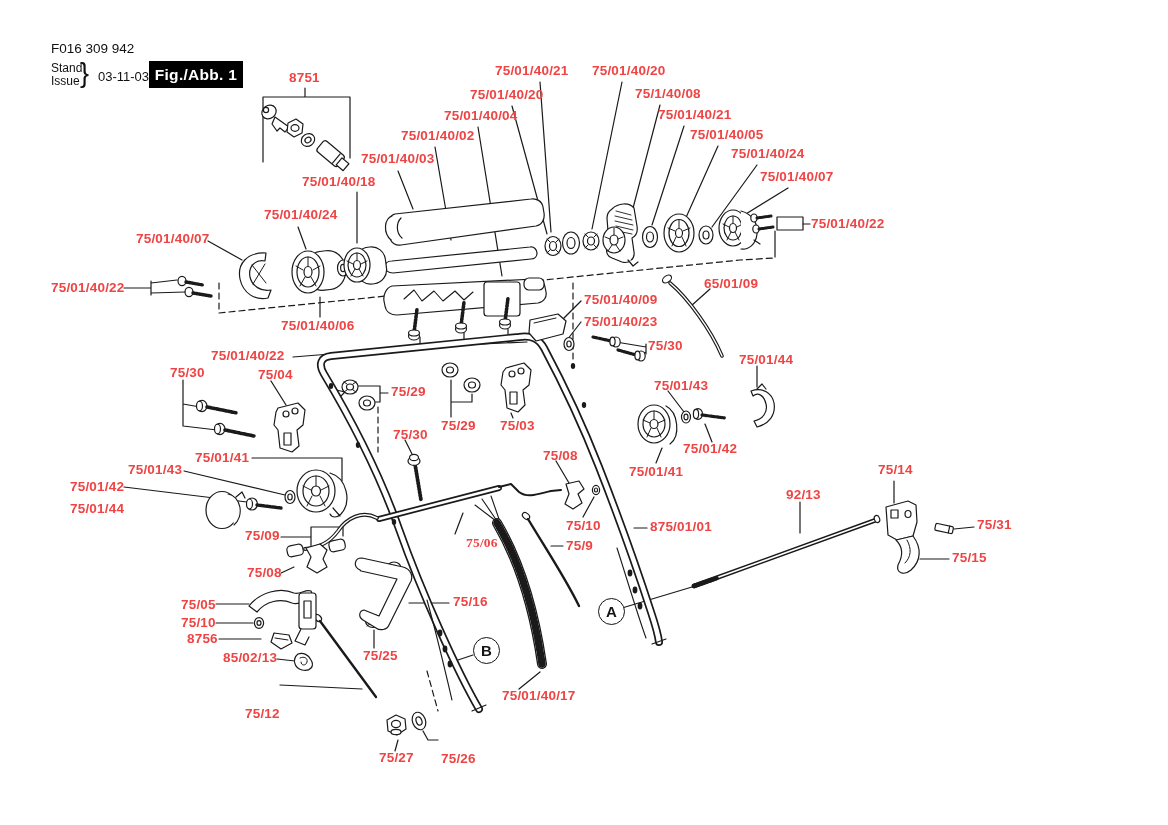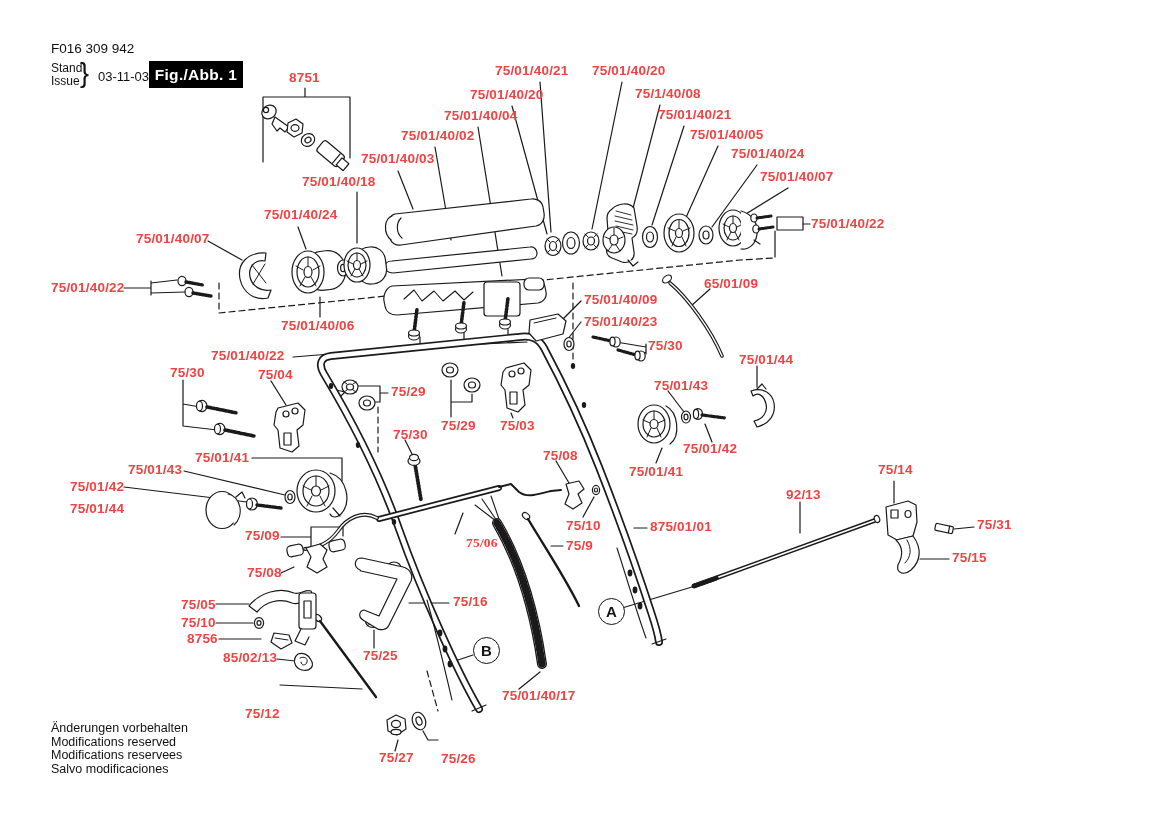--- a/index.html
+++ b/index.html
@@ -464,19 +464,13 @@
       <div class="callout" style="left: 363px; top: 649px;">75/25</div>
       <div class="callout" style="left: 223px; top: 651px;">85/02/13</div>
       <div class="callout" style="left: 245px; top: 677px; margin-top: 30px;">75/12</div>
       <div class="callout" style="left: 502px; top: 689px;">75/01/40/17</div>
       <div class="callout" style="left: 441px; top: 752px;">75/26</div>
       <div class="callout" style="left: 379px; top: 751px;">75/27</div>
       <div class="marker" style="left: 598px; top: 598px;">A</div>
       <div class="marker" style="left: 473px; top: 637px;">B</div>
     </div>
 
-  <div class="footer">
-    <div>Änderungen vorbehalten</div>
-    <div>Modifications reserved</div>
-    <div>Modifications reservees</div>
-    <div>Salvo modificaciones</div>
-  </div>
 </div>
 
 </body></html>

